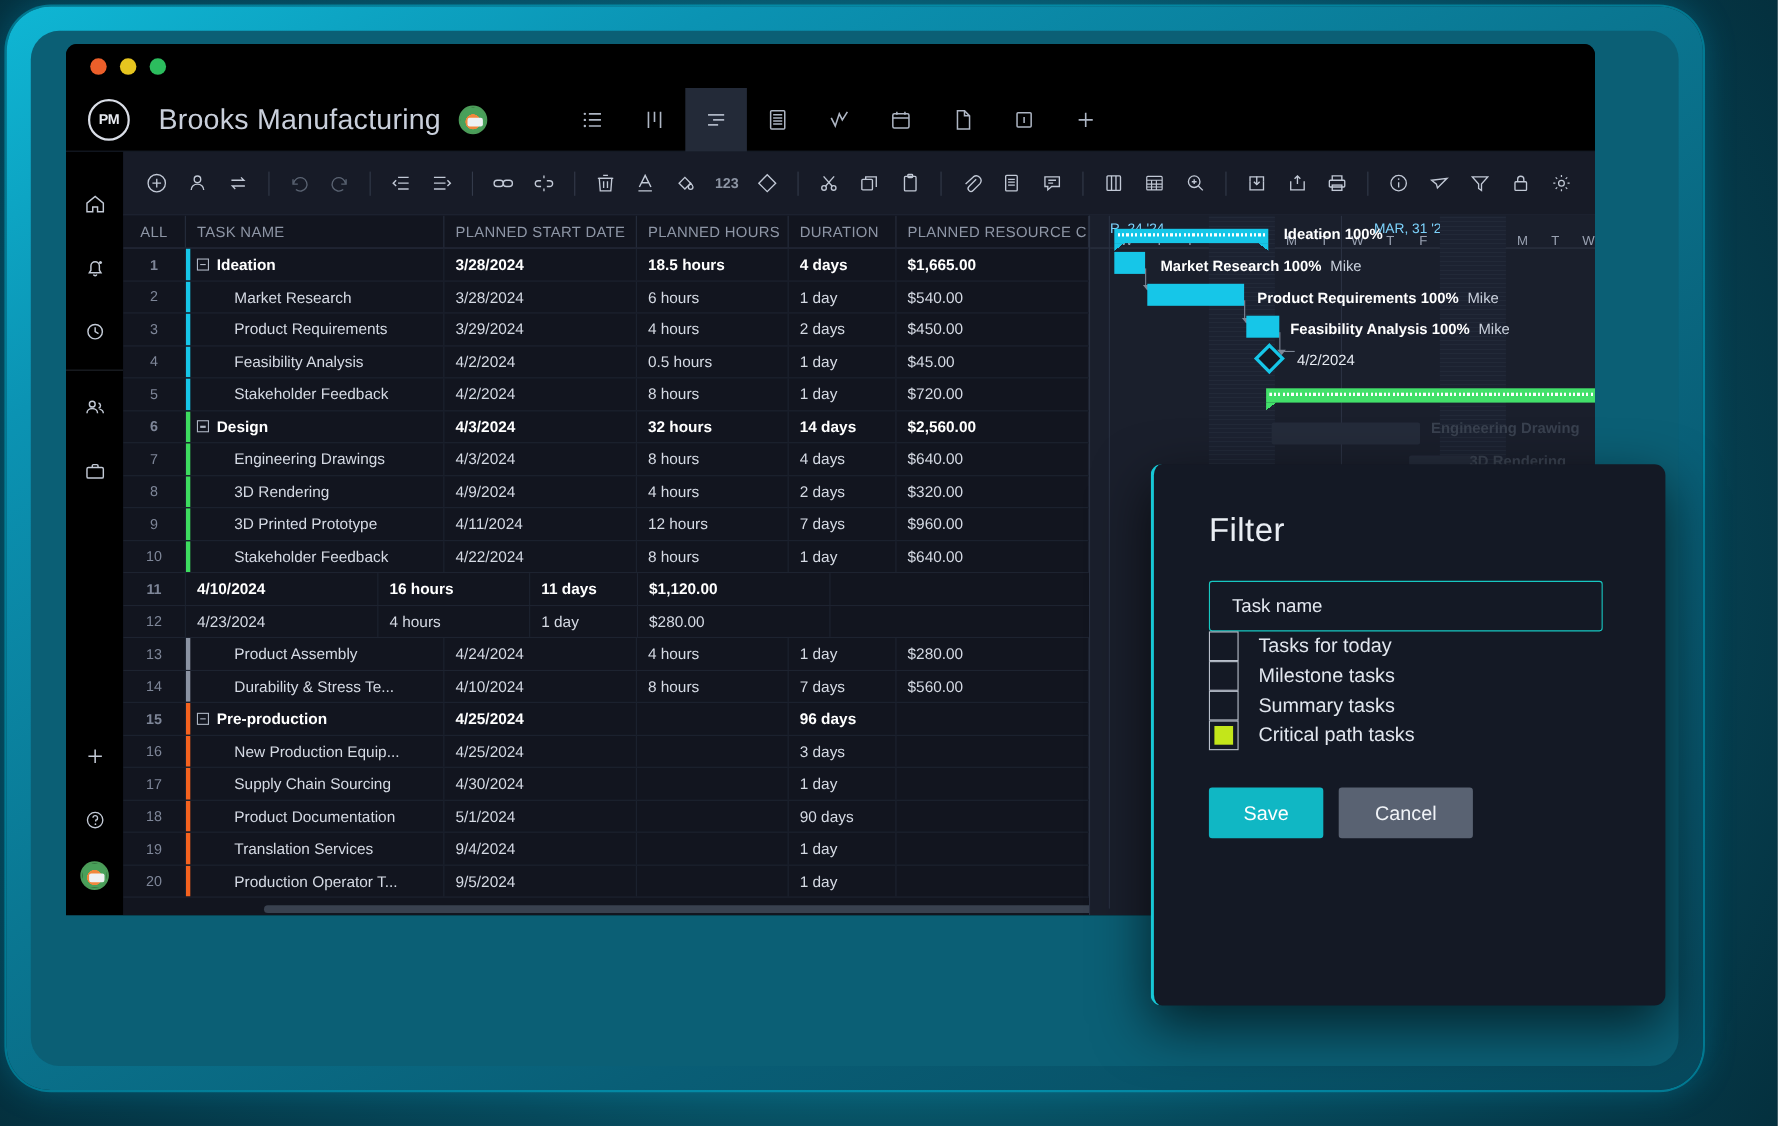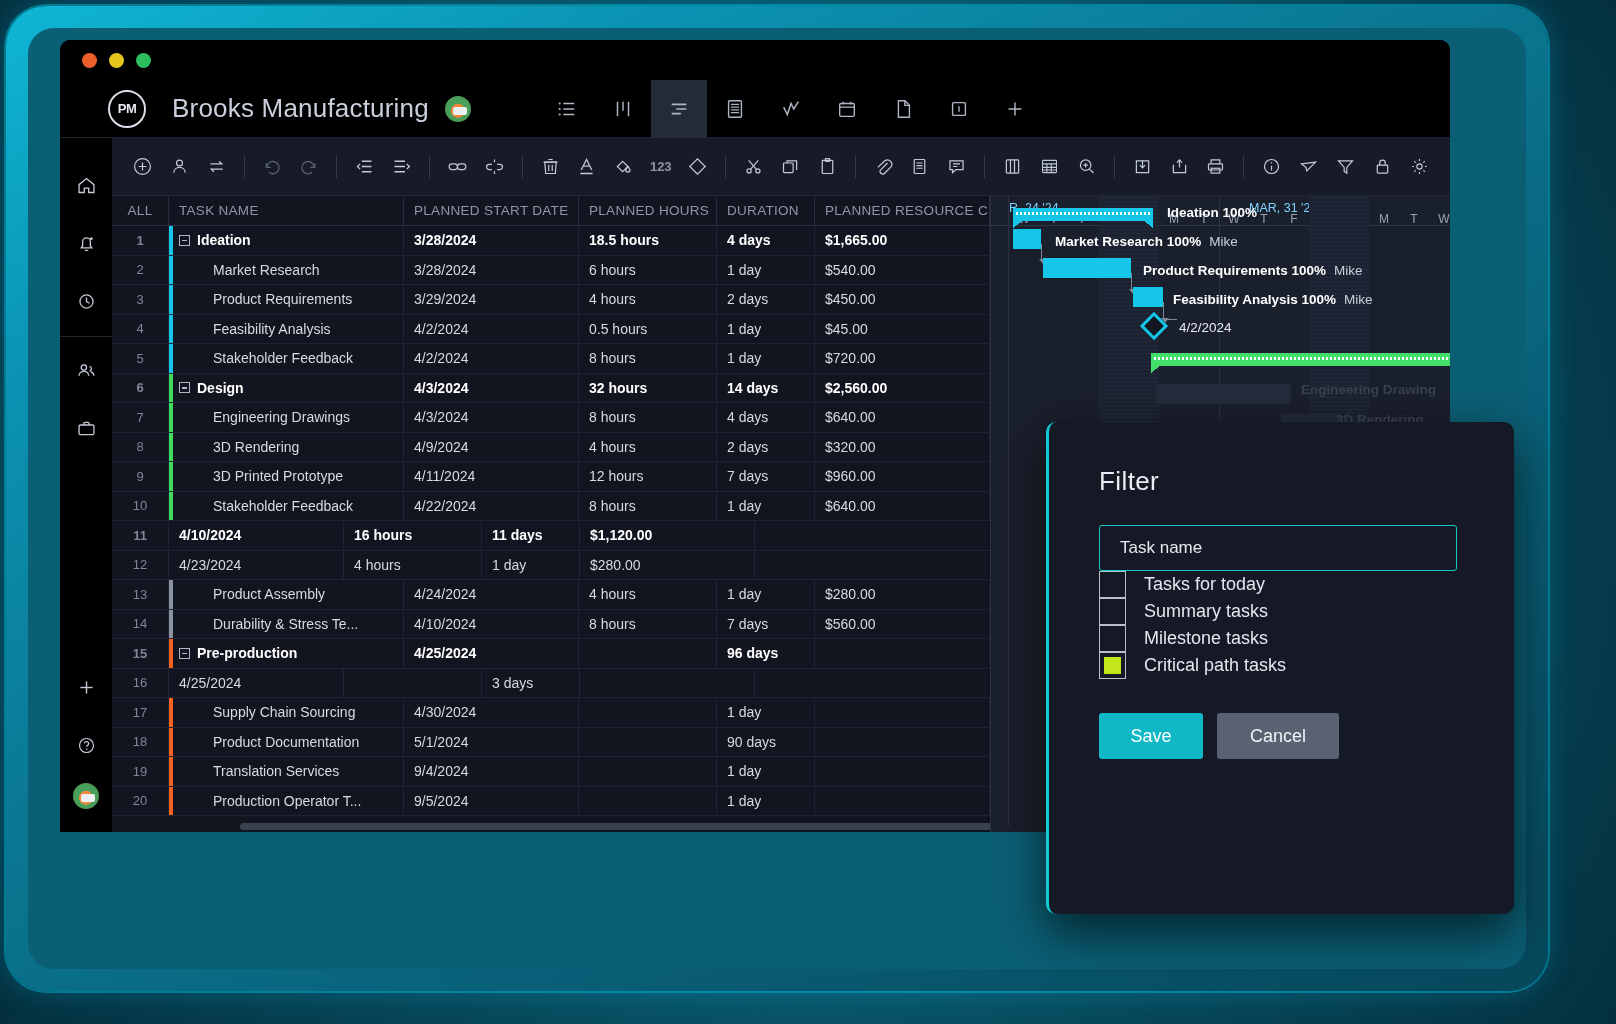--- a/index.html
+++ b/index.html
@@ -25,21 +25,21 @@
   
   #window{
     position:absolute; left:60px; top:40px; width:1390px; height:792px;
     background:#090a0f; border-radius:10px 10px 0 0; overflow:hidden;
   }
   #titlebar{ height:40px; background:#000; display:flex; align-items:center; padding-left:22px; gap:12px;}
   .dot{width:15px;height:15px;border-radius:50%;}
   .dot.r{background:#ec5f2a;} .dot.y{background:#e6c51f;} .dot.g{background:#2cbd5e;}
 
   
-  #topbar{height:58px;background:#000;display:flex;align-items:center;border-bottom:1px solid #1b2230;padding-left:28px;}
+  #topbar{height:58px;background:#000;display:flex;align-items:center;border-bottom:1px solid #1b2230;}
   #pm-logo{width:38px;height:38px;border-radius:50%;border:2.5px solid #d9dde6;margin-left:20px;
     display:flex;align-items:center;justify-content:center;color:#e7eaf0;font-size:13px;font-weight:bold;letter-spacing:-.5px;}
   #proj-title{margin-left:26px;color:#c9cfdb;font-size:26px;font-weight:400;letter-spacing:.2px;}
   .avatar{width:26px;height:26px;border-radius:50%;margin-left:16px;
     background:radial-gradient(circle at 50% 58%,#f0873c 0 40%,#49a05a 42% 100%);
     border:2px solid #4b9b58; position:relative;}
   .avatar:after{content:"";position:absolute;left:6px;top:9px;width:14px;height:8px;border-radius:2px;background:#eef1f3;}
   #viewtabs{display:flex;align-items:center;margin-left:68px;gap:0;}
   .vtab{width:56px;height:58px;display:flex;align-items:center;justify-content:center;color:#aeb6c4;cursor:pointer;}
   .vtab.active{background:#232a38;}
@@ -112,21 +112,21 @@
   .link:after{content:"";position:absolute;left:-3.5px;bottom:-4px;border-left:4px solid transparent;border-right:4px solid transparent;border-top:5px solid #7d8696;}
   .ghost{position:absolute;background:#242b3a;border-radius:2px;}
   .ghosttxt{position:absolute;color:#39414f;font-size:13.5px;font-weight:bold;white-space:nowrap;}
 
   
   #filter{
     position:absolute;left:1046px;top:422px;width:468px;height:492px;
     background:#141925;border-radius:10px;box-shadow:0 18px 50px rgba(0,0,0,.65);
     border-left:3px solid #17c8d6;padding:44px 50px 0 50px;
   }
-  #filter h2{color:#e9edf3;font-size:26px;font-weight:400;letter-spacing:.4px;margin-bottom:28px;}
+  #filter h2{color:#e9edf3;font-size:30px;font-weight:400;letter-spacing:.4px;margin-bottom:28px;}
   #taskname{
     width:358px;height:46px;background:transparent;border:1.5px solid #17c8c2;border-radius:3px;
     color:#e4e9f1;font-size:17px;padding:0 20px;font-family:"Liberation Sans",sans-serif;
   }
   #taskname::placeholder{color:#e4e9f1;}
   .cbrow{display:flex;align-items:center;cursor:pointer;}
   .cb{width:27px;height:27px;border:1.6px solid #b9c0cc;background:transparent;flex:none;
       display:flex;align-items:center;justify-content:center;}
   .cb.on:after{content:"";width:17px;height:17px;background:#c3e61a;display:block;}
   .cblabel{color:#e2e7ef;font-size:18px;margin-left:18px;}
@@ -663,20 +663,24 @@
                   <span class="twist"></span>
                   <span>Pre-production</span>
                 </div>
                 <div class="c2">4/25/2024</div>
                 <div class="c3"></div>
                 <div class="c4">96 days</div>
                 <div class="c5"></div>
               </div>
               <div class="row">
                 <div class="c0">16</div>
+                <div class="c1">
+                  <span class="bandbar" style="background:#f4621f"></span>
+                  <span class="indent">New Production Equip...</span>
+                </div>
                 <div class="c2">4/25/2024</div>
                 <div class="c3"></div>
                 <div class="c4">3 days</div>
                 <div class="c5"></div>
               </div>
               <div class="row">
                 <div class="c0">17</div>
                 <div class="c1">
                   <span class="bandbar" style="background:#f4621f"></span>
                   <span class="indent">Supply Chain Sourcing</span>
@@ -781,25 +785,25 @@
 <div id="filter">
   <h2>Filter</h2>
   <input id="taskname" placeholder="Task name" style="">
   <div id="cblist">
       <div class="cbrow">
         <span class="cb"></span>
         <span class="cblabel">Tasks for today</span>
       </div>
       <div class="cbrow">
         <span class="cb"></span>
-        <span class="cblabel">Summary tasks</span>
+        <span class="cblabel">Milestone tasks</span>
       </div>
       <div class="cbrow">
         <span class="cb"></span>
-        <span class="cblabel">Milestone tasks</span>
+        <span class="cblabel">Summary tasks</span>
       </div>
       <div class="cbrow">
         <span class="cb on"></span>
         <span class="cblabel">Critical path tasks</span>
       </div>
     </div>
   <div id="fbtns">
     <button id="save">Save</button>
     <button id="cancel">Cancel</button>
   </div>

